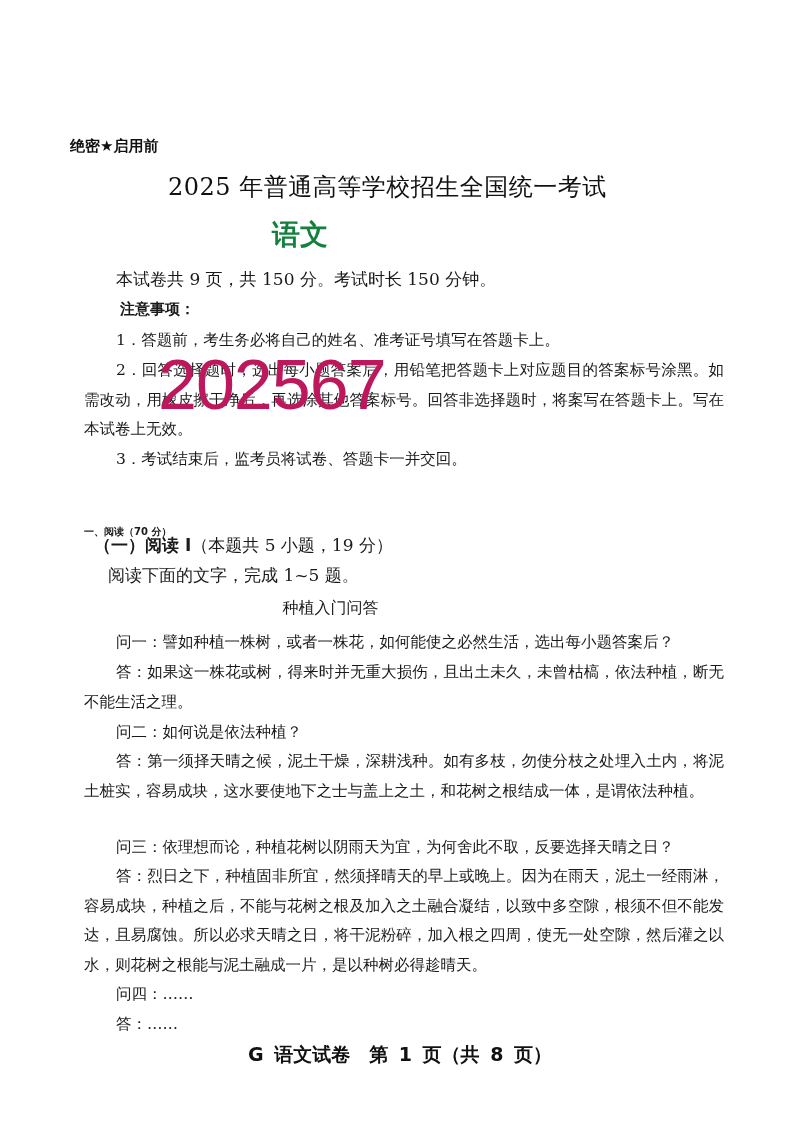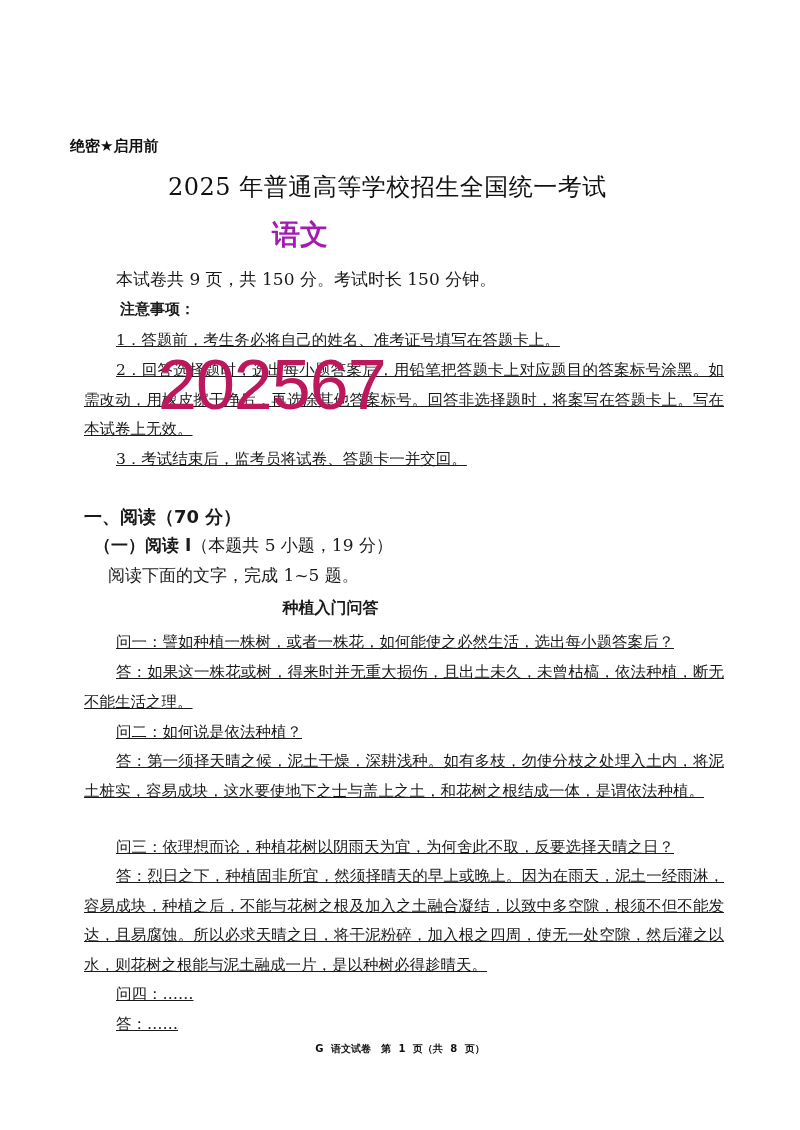--- a/index.html
+++ b/index.html
@@ -21,80 +21,79 @@
       font-family: "DejaVu Sans", "Liberation Sans", sans-serif;
       font-weight: bold; font-size: 15px; color: #111;
     }
     .exam-title {
       left: 168px; top: 171px;
       font-size: 24px; letter-spacing: 0.5px; color: #111;
     }
     .subject {
       left: 272px; top: 216px;
       font-family: "DejaVu Sans", "Liberation Sans", sans-serif;
-      font-weight: bold; font-size: 28px; color: #a21caf;
+      font-weight: bold; font-size: 28px; color: #15803d;
     }
     .line {
       font-size: 17px; color: #1a1a1a;
     }
     .bold-sans {
       font-family: "DejaVu Sans", "Liberation Sans", sans-serif;
       font-weight: bold;
     }
     .para {
       position: absolute;
       left: 84px;
       width: 640px;
       font-size: 15.5px;
       line-height: 29.5px;
       color: #1a1a1a;
       text-indent: 32px;
       text-align: justify;
       white-space: normal;
-      text-decoration: underline;
     }
     .kai { font-family: "DejaVu Serif", "Liberation Serif", serif; }
     .watermark {
       left: 118px; top: 350px;
       font-family: "Liberation Sans", "DejaVu Sans", sans-serif;
       font-size: 70px; line-height: 70px;
       color: #be185d;
       letter-spacing: -1px;
       pointer-events: none;
       margin-left: 40px;
     }
     .article-title {
       left: 0; width: 661px; top: 598px; text-align: center;
-      font-size: 16px; color: #1a1a1a; font-weight: bold;
+      font-size: 16px; color: #1a1a1a;
     }
     .footer {
       left: 0; width: 800px; top: 1042px; text-align: center;
       font-family: "DejaVu Sans", "Liberation Sans", sans-serif;
-      font-weight: bold; font-size: 10px; color: #111;
+      font-weight: bold; font-size: 19px; color: #111;
       word-spacing: 4px;
     }
   </style>
 </head>
 <body>
 
 <div class="abs secret">绝密★启用前</div>
 <div class="abs exam-title">2025 年普通高等学校招生全国统一考试</div>
 <div class="abs subject">语文</div>
 
 <div class="abs line" style="left:116px; top:268px;">本试卷共 9 页，共 150 分。考试时长 150 分钟。</div>
 
 <div class="abs line bold-sans" style="left:84px; top:300px; font-size:15px;margin-left:36px;">注意事项：</div>
 
 <div class="para" style="top:326px;">1．答题前，考生务必将自己的姓名、准考证号填写在答题卡上。</div>
 <div class="para" style="top:356px;">2．回答选择题时，选出每小题答案后，用铅笔把答题卡上对应题目的答案标号涂黑。如需改动，用橡皮擦干净后，再选涂其他答案标号。回答非选择题时，将案写在答题卡上。写在本试卷上无效。</div>
 <div class="para" style="top:445px;">3．考试结束后，监考员将试卷、答题卡一并交回。</div>
 
 <div class="abs watermark">202567</div>
 
-<div class="abs line bold-sans" style="left:84px; top:505px; font-size:18px;">一、阅读（70 分）</div>
+<div class="abs line bold-sans" style="left:84px; top:525px; font-size:10px;">一、阅读（70 分）</div>
 
 <div class="abs line" style="left:94px; top:534px;">
   <span class="bold-sans">（一）阅读 I</span><span>（本题共 5 小题，19 分）</span>
 </div>
 
 <div class="abs line" style="left:108px; top:564px;">阅读下面的文字，完成 1~5 题。</div>
 
 <div class="abs article-title">种植入门问答</div>
 
 <div class="para kai" style="top:628px;">问一：譬如种植一株树，或者一株花，如何能使之必然生活，选出每小题答案后？</div>

